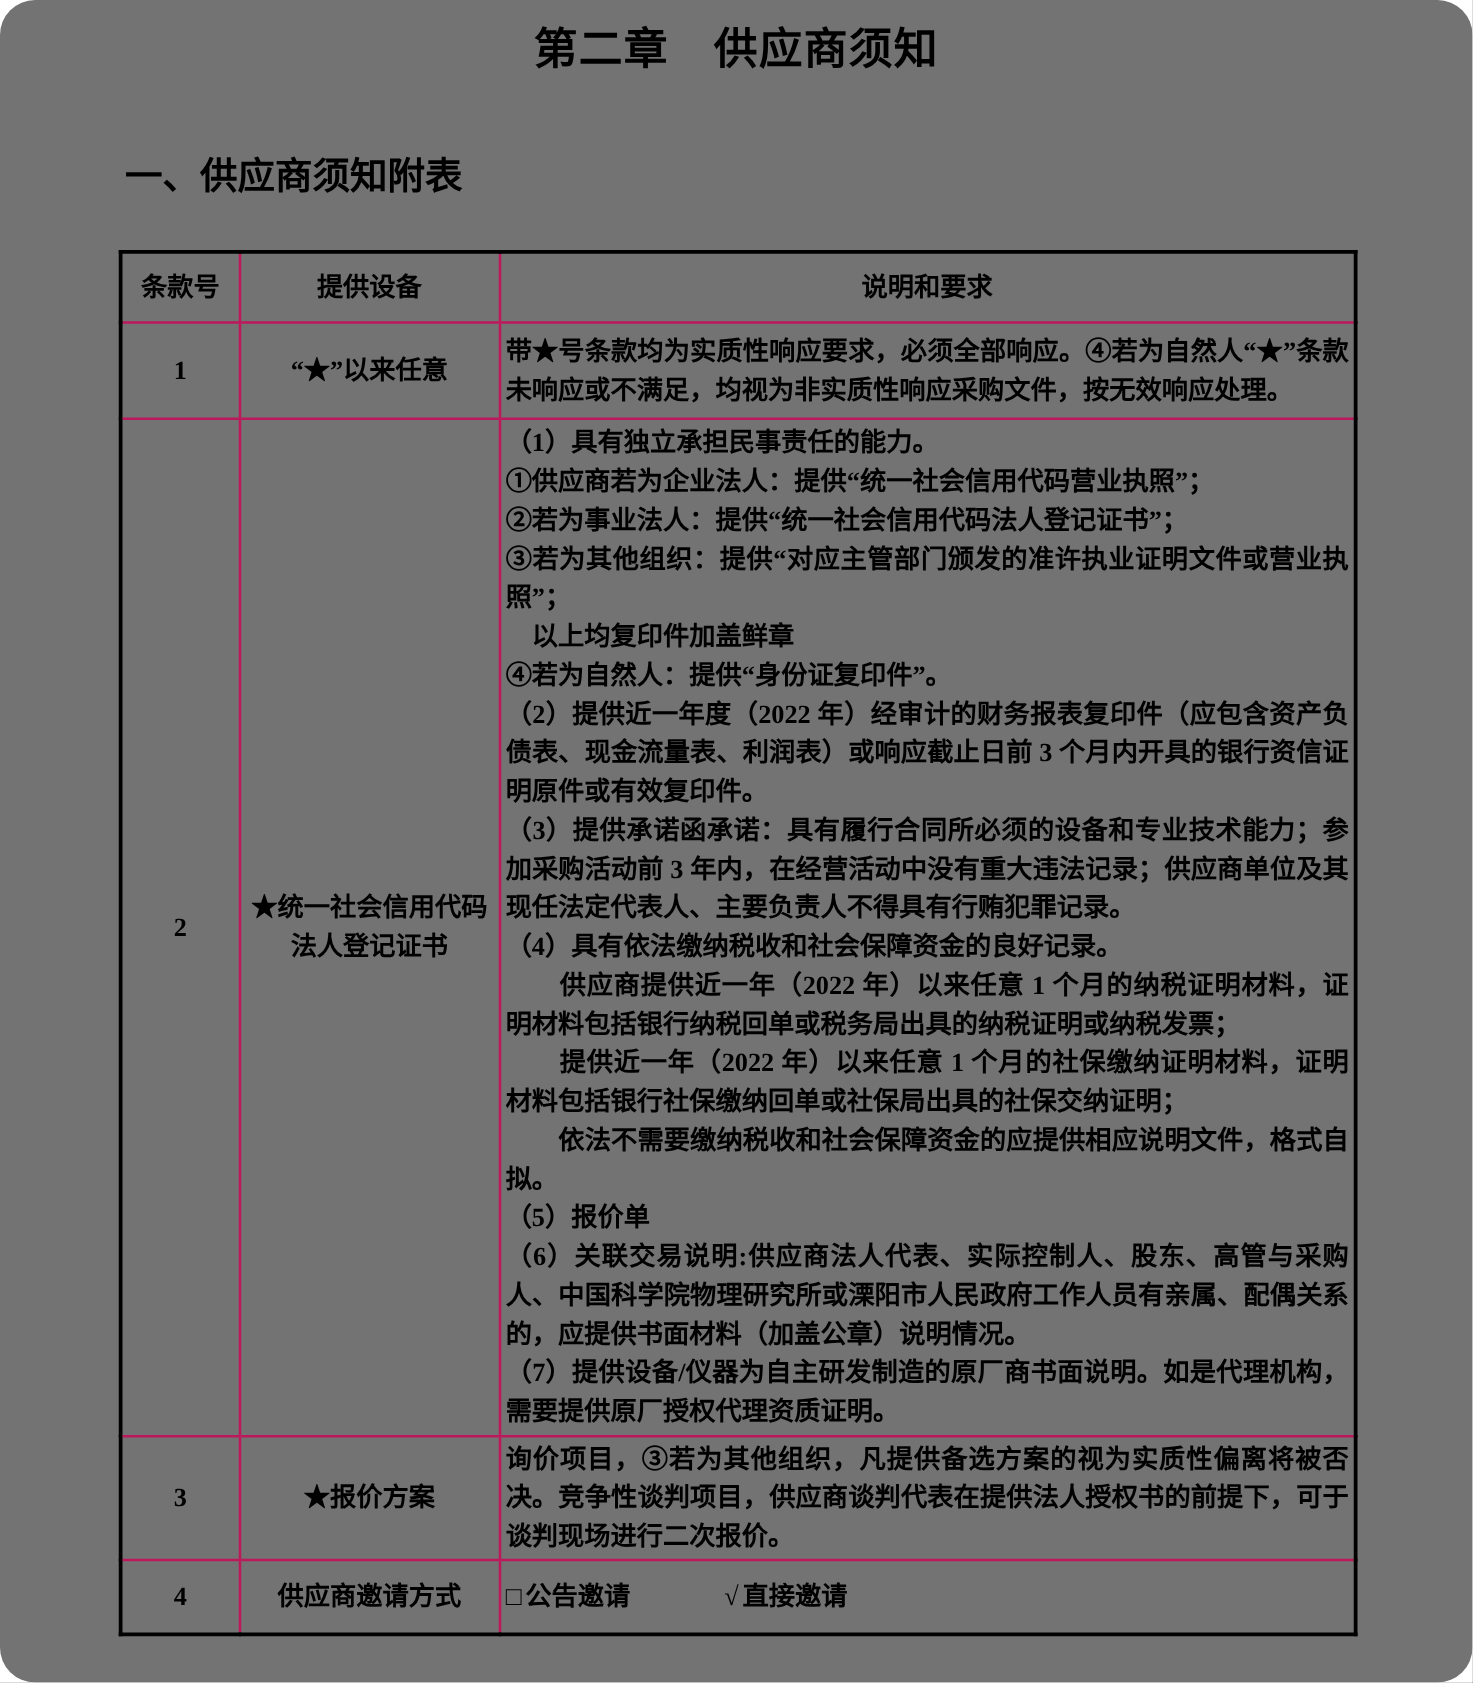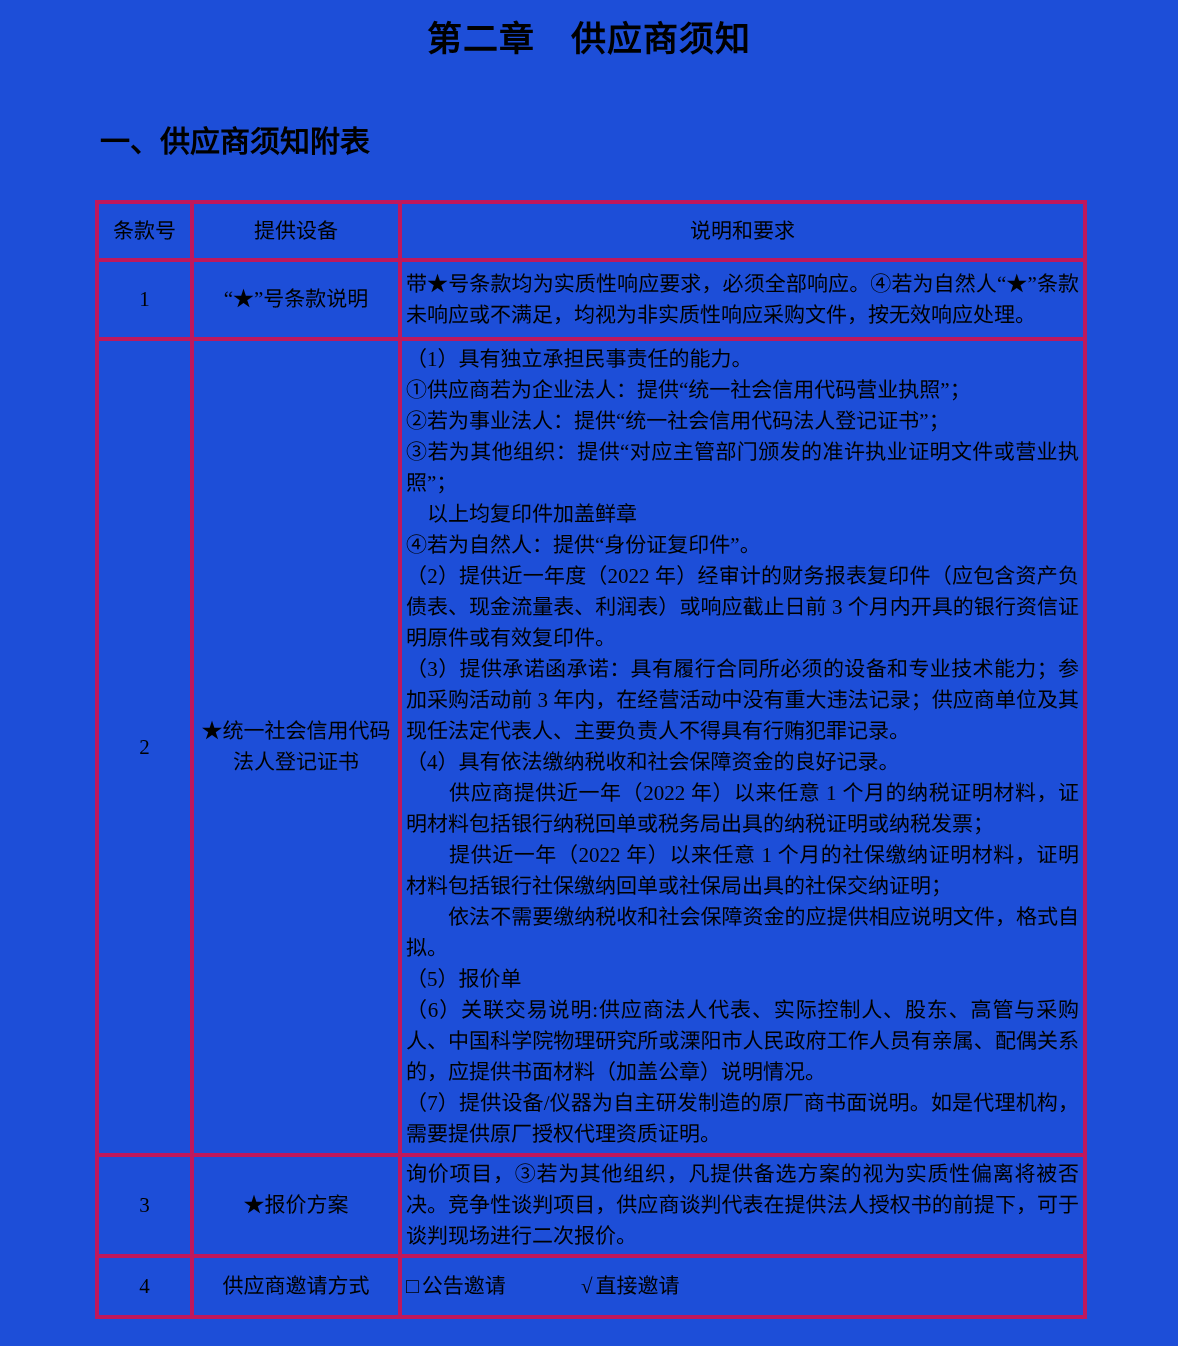--- a/index.html
+++ b/index.html
@@ -5,23 +5,24 @@
   html, body {
     margin: 0;
     padding: 0;
     background: #ffffff;
     color: #000000;
   }
   .page {
     position: relative;
     width: 1178px;
     min-height: 1346px;
-    background: #1d4ed8;
+    background: #737373;
     font-family: "Liberation Serif", serif;
     overflow: hidden;
+    border-radius: 28px;
   }
   .doc-title {
     margin: 16px 0 0 0;
     text-align: center;
     font-size: 35px;
     line-height: 48px;
     font-weight: bold;
     font-family: "Liberation Serif", serif;
     letter-spacing: 1px;
   }
@@ -34,24 +35,24 @@
   }
   table.notice-table {
     margin: 38px 0 0 95px;
     width: 988px;
     border-collapse: collapse;
     border: 3px solid #000000;
     table-layout: fixed;
   }
   .notice-table th,
   .notice-table td {
-    border: 4px solid #be185d;
+    border: 2px solid #be185d;
     font-size: 21px;
     line-height: 31px;
-    font-weight: normal;
+    font-weight: bold;
     vertical-align: middle;
     padding: 2px 4px;
     word-break: break-all;
   }
   col.c-no   { width: 95px; }
   col.c-name { width: 208px; }
   col.c-desc { width: 685px; }
   .notice-table thead th {
     height: 50px;
     text-align: center;
@@ -103,21 +104,21 @@
     <thead>
       <tr>
         <th>条款号</th>
         <th>提供设备</th>
         <th>说明和要求</th>
       </tr>
     </thead>
     <tbody>
       <tr class="row-1">
         <td class="cell-no">1</td>
-        <td class="cell-name">“★”号条款说明</td>
+        <td class="cell-name">“★”以来任意</td>
         <td class="cell-desc">
           <div class="content">带★号条款均为实质性响应要求，必须全部响应。④若为自然人“★”条款未响应或不满足，均视为非实质性响应采购文件，按无效响应处理。</div>
         </td>
       </tr>
       <tr class="row-2">
         <td class="cell-no">2</td>
         <td class="cell-name">★统一社会信用代码法人登记证书</td>
         <td class="cell-desc">
           <div class="content">（1）具有独立承担民事责任的能力。
 ①供应商若为企业法人：提供“统一社会信用代码营业执照”；

